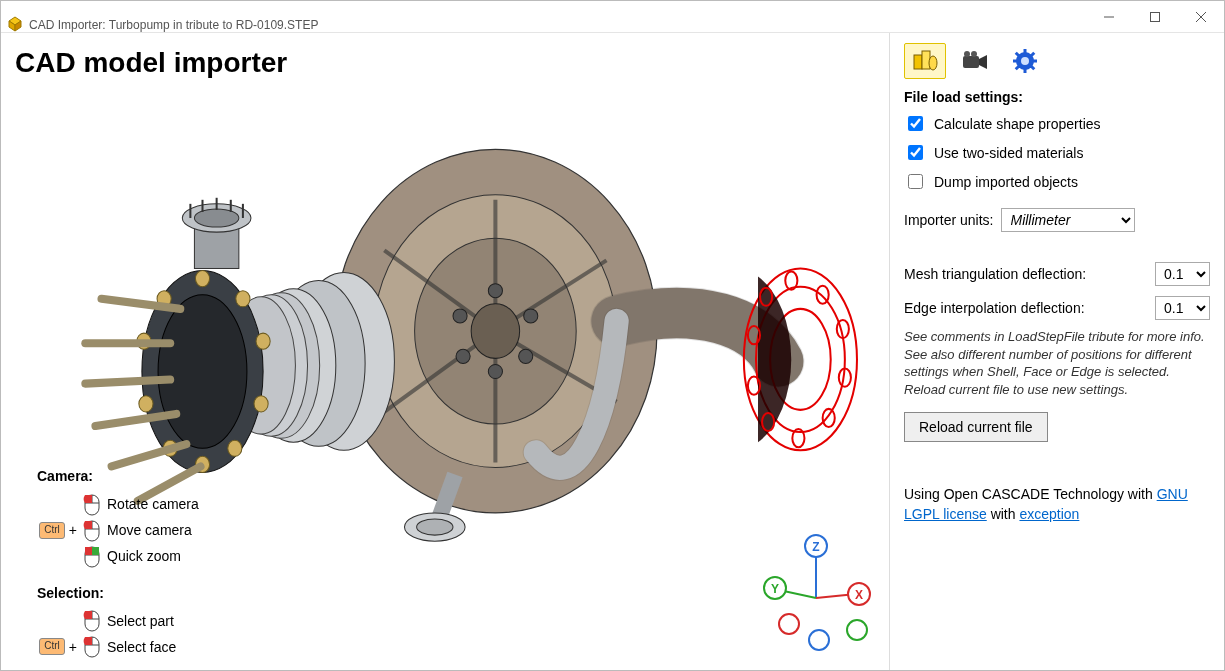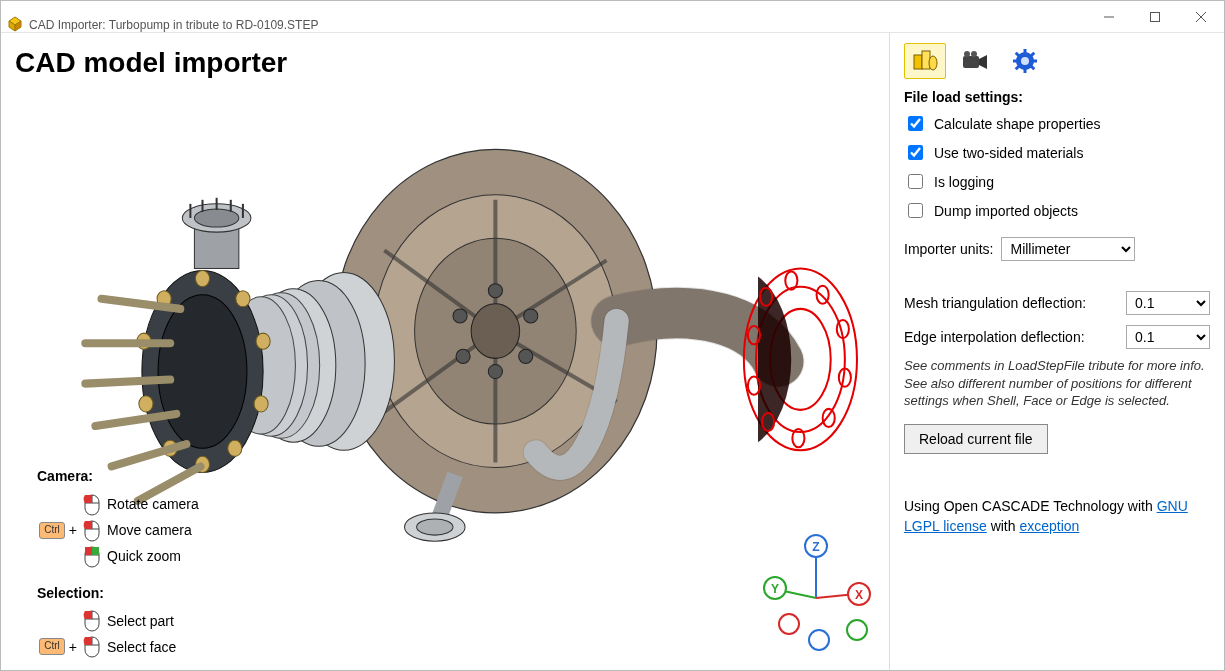--- a/index.html
+++ b/index.html
@@ -181,22 +181,22 @@
     gap: 8px;
   }
   .row label { flex: 0 0 auto; }
   select {
     font-family: inherit;
     font-size: 14px;
     padding: 2px 4px;
     border: 1px solid #aaa;
     background: #fff;
   }
-  select.small { width: 84px; }
-  select.units { width: 134px; }
+  select.small { width: 55px; }
+  select.units { width: 134px; font-style: italic; }
   .notes {
     margin-top: 8px;
     font-style: italic;
     font-size: 13px;
     color: #333;
     line-height: 1.35;
   }
   .btn {
     margin-top: 14px;
     display: inline-block;
@@ -496,24 +496,20 @@
       <label class="chk">
         <input type="checkbox" checked="" style="">
         <span>Calculate shape properties</span>
       </label>
 
       <label class="chk">
         <input type="checkbox" checked="" style="">
         <span>Use two-sided materials</span>
       </label>
 
-      <label class="chk">
-        <input type="checkbox" style="">
-        <span>Is logging</span>
-      </label>
 
       <label class="chk">
         <input type="checkbox" style="">
         <span>Dump imported objects</span>
       </label>
 
       <div class="row">
         <label>Importer units:</label>
         <select class="units"><option>Millimeter</option><option>Centimeter</option><option>Meter</option><option>Inch</option><option>Foot</option></select>
       </div>
@@ -524,20 +520,21 @@
       </div>
 
       <div class="row" style="margin-top:10px">
         <label style="flex:1">Edge interpolation deflection:</label>
         <select class="small"><option>0.01</option><option>0.05</option><option selected="">0.1</option><option>0.2</option><option>0.5</option><option>1</option></select>
       </div>
 
       <div class="notes">
         <div>See comments in LoadStepFile tribute for more info.</div>
         <div>See also different number of positions for different settings when Shell, Face or Edge is selected.</div>
+        <div>Reload current file to use new settings.</div>
       </div>
 
       <button class="btn">Reload current file</button>
 
       <div class="credits">
         <span>Using Open CASCADE Technology with </span><a href="#">GNU LGPL license</a><span> with </span><a href="#">exception</a>
       </div>
 
     </div>
 

